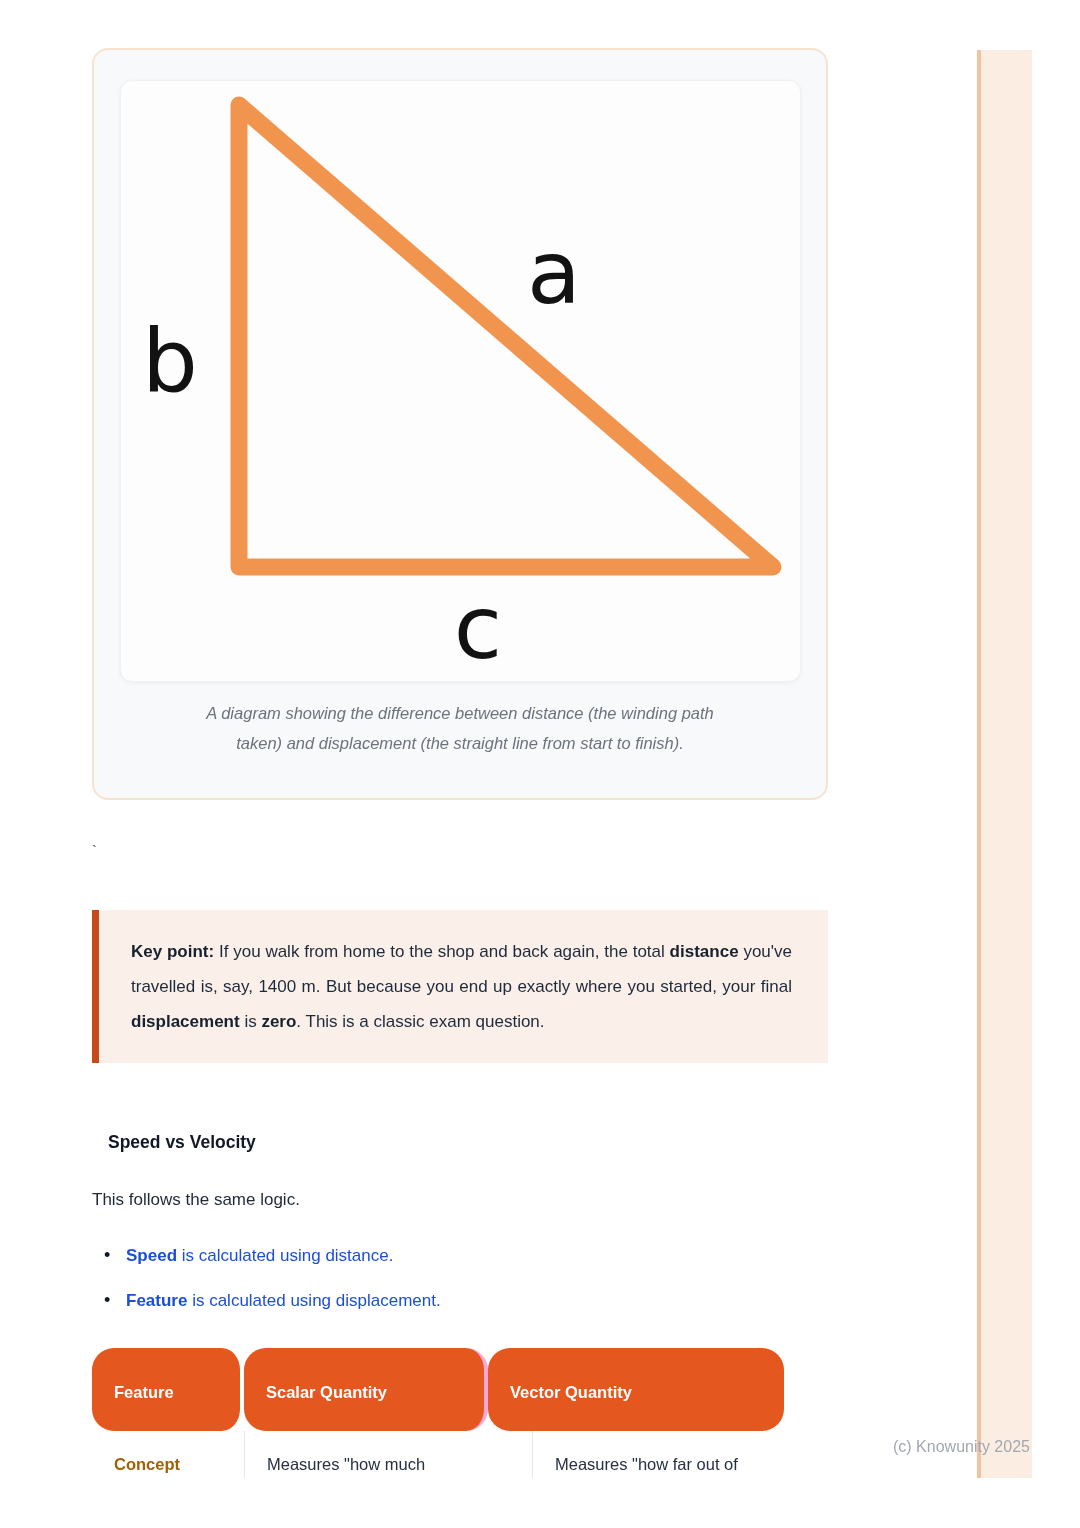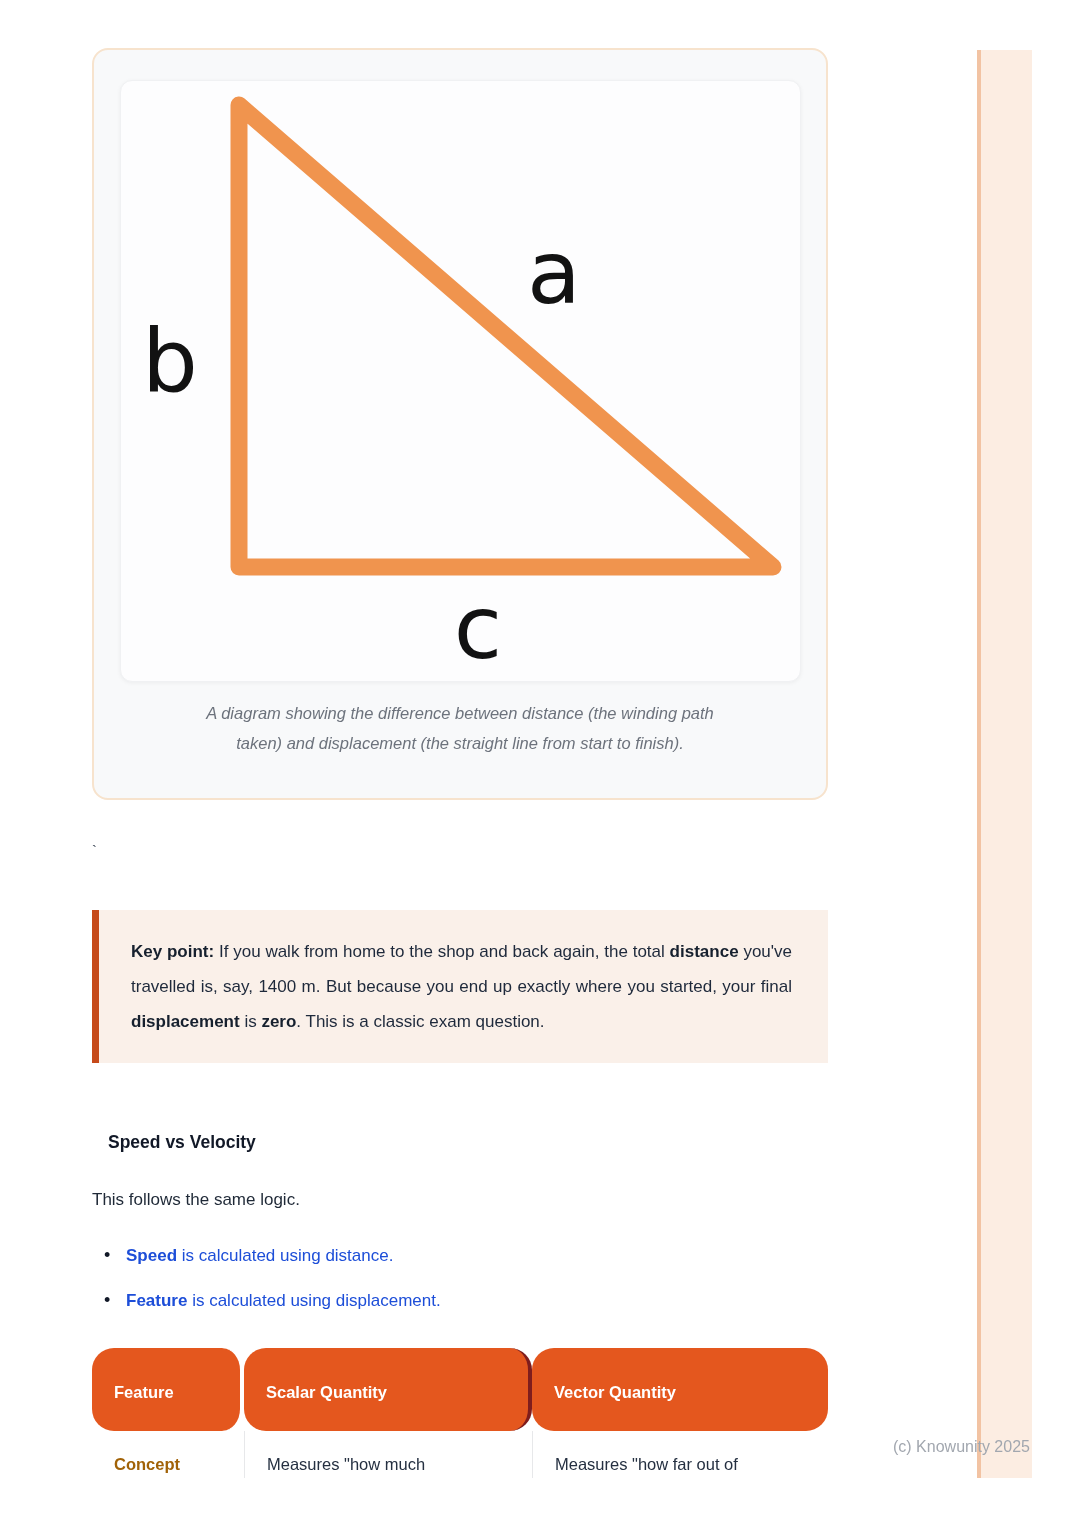--- a/index.html
+++ b/index.html
@@ -147,21 +147,21 @@
     box-sizing: border-box;
     background: #E4571E;
     color: #ffffff;
     font-weight: bold;
     font-size: 16.5px;
     line-height: 23px;
     padding: 33px 10px 27px 22px;
     border-radius: 22px;
   }
   .th.c1 { width: 152px; border-right: 4px solid #ffffff; }
-  .th.c2 { width: 288px; border-right: 4px solid #7f1d1d; }
+  .th.c2 { width: 244px; border-right: 4px solid #f9a8d4; }
   .th.c3 { width: 296px; }
   .td {
     box-sizing: border-box;
     background: #ffffff;
     font-size: 16.5px;
     line-height: 23px;
     color: #253041;
     padding: 22px 10px 40px 22px;
   }
   .td.c1 { width: 152px; font-weight: bold; color: #a16207; }

